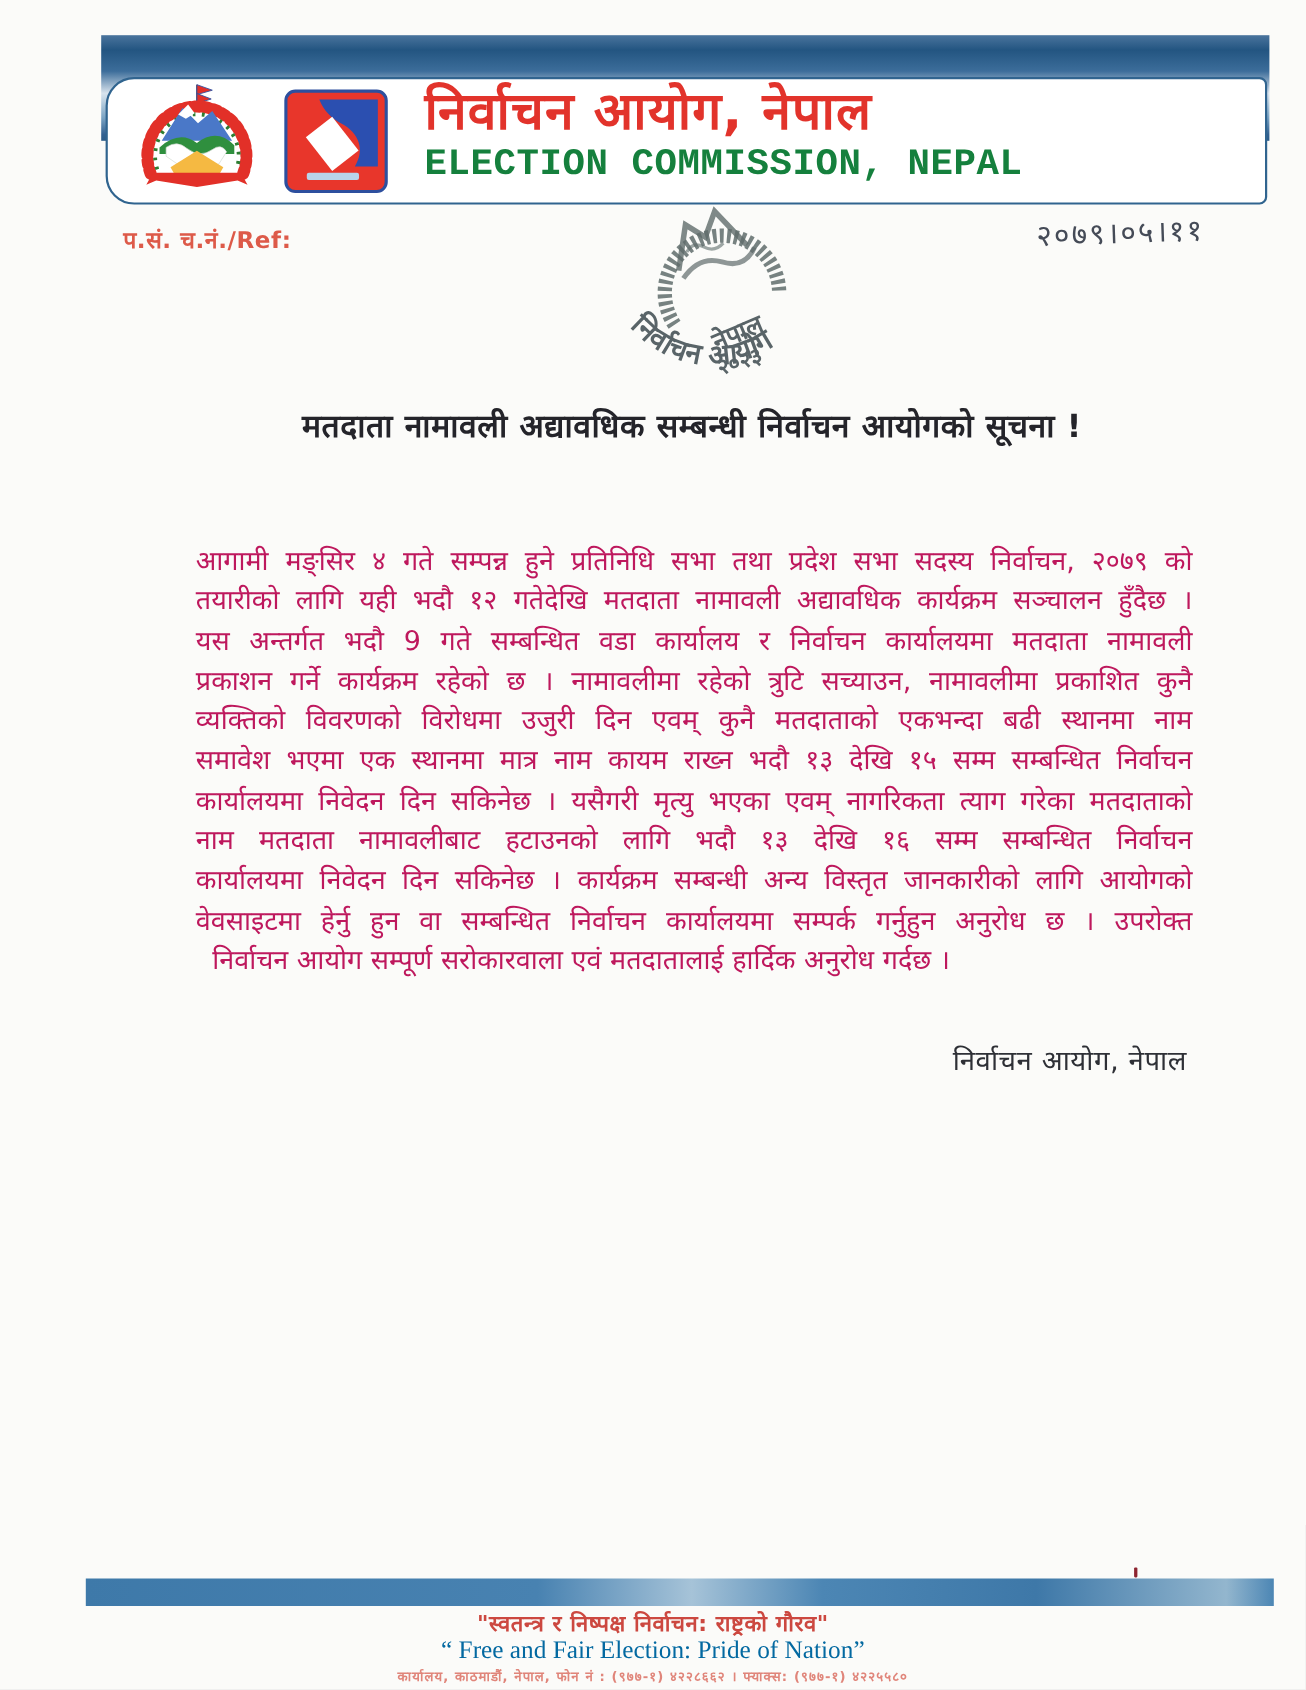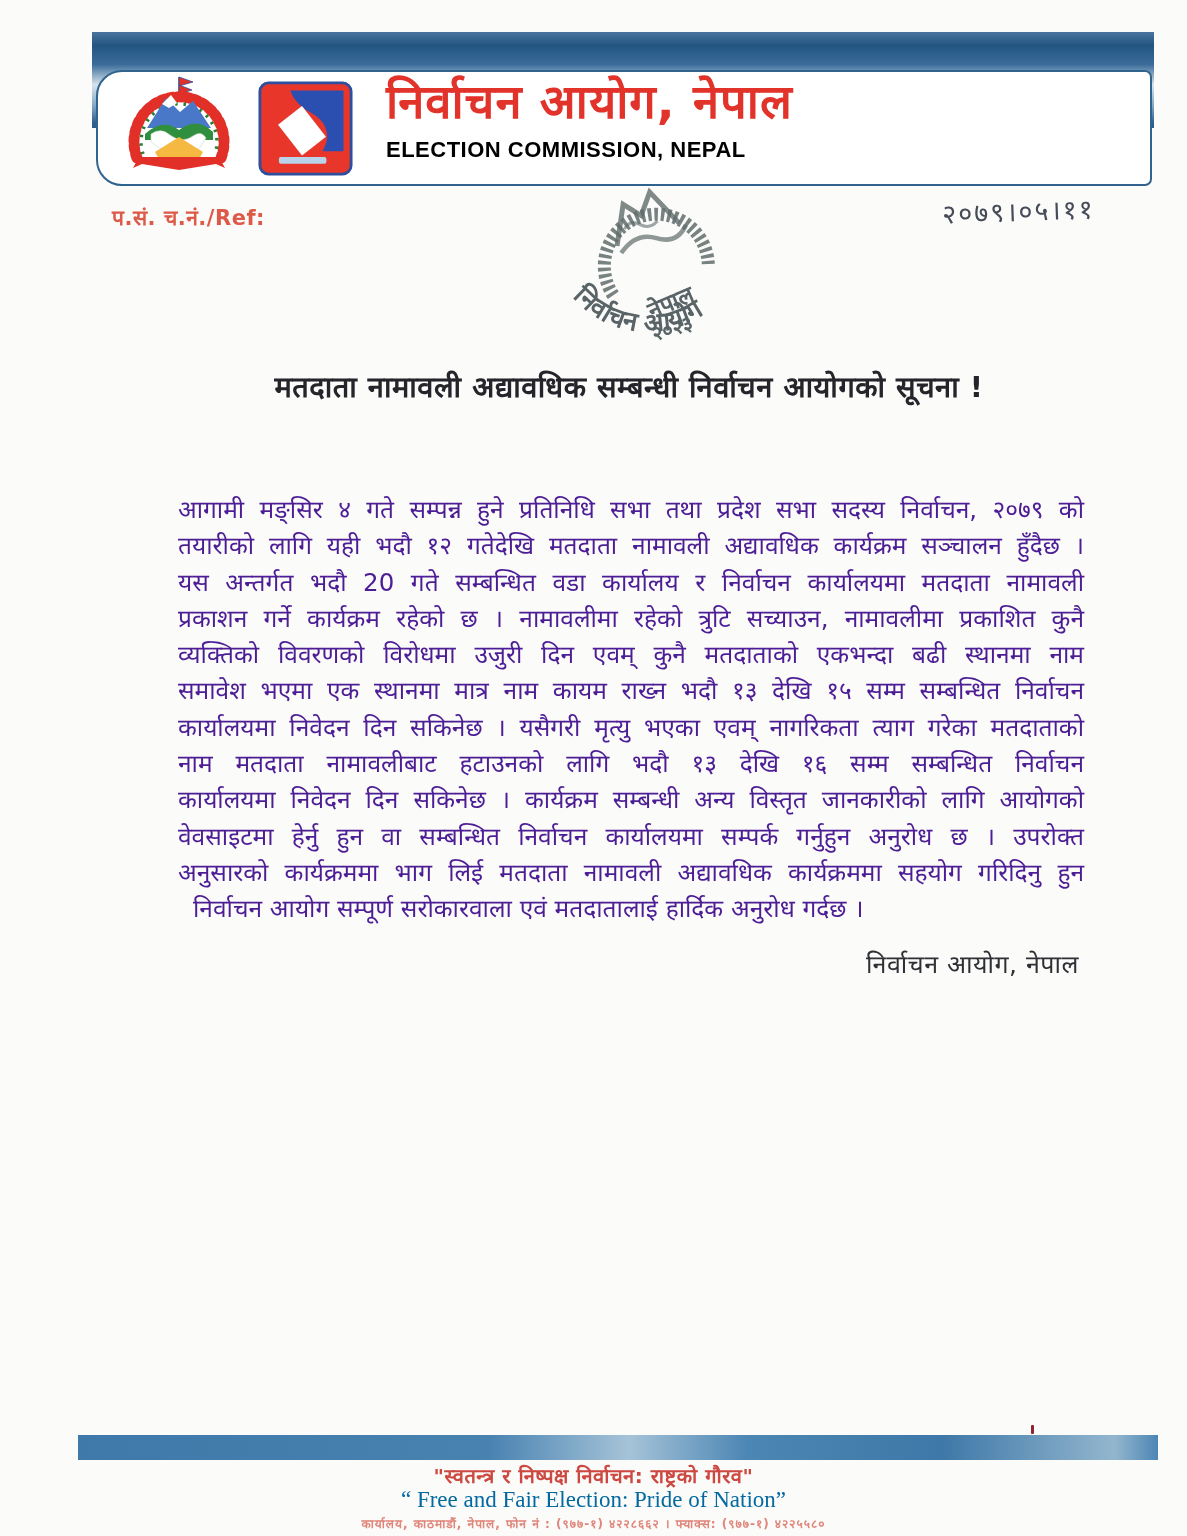--- a/index.html
+++ b/index.html
@@ -19,40 +19,40 @@
     border-radius:26px 7px 7px 26px;box-sizing:border-box;
   }
   .coat-of-arms{position:absolute;left:20px;top:2px;width:122px;height:110px;}
   .ec-logo{position:absolute;left:160px;top:9px;width:95px;height:95px;}
   .org-names{position:absolute;left:288px;top:1px;width:760px;}
   .org-nepali{
     font-size:47px;font-weight:bold;color:#e2332b;line-height:57px;
     letter-spacing:1px;white-space:nowrap;
   }
   .org-english{
-    font-family:Liberation Sans, sans-serif;font-size:22px;font-weight:900;
-    color:#000000;line-height:40px;letter-spacing:.5px;white-space:nowrap;
+    font-family:Liberation Mono, monospace;font-size:34px;font-weight:900;
+    color:#15803d;line-height:40px;letter-spacing:.5px;white-space:nowrap;
   }
   
   .ref-label{
     position:absolute;left:112px;top:203px;font-size:21px;font-weight:bold;
     color:#dd5a49;letter-spacing:.5px;
   }
   .date-hand{
     position:absolute;left:942px;top:192px;font-size:27px;color:#454b57;
     transform:rotate(-2deg);letter-spacing:2px;
   }
   
   .stamp{position:absolute;left:540px;top:156px;width:225px;height:195px;opacity:.92;}
   
   .notice-title{
     position:absolute;left:176px;top:366px;width:906px;text-align:center;
     font-size:29px;font-weight:bold;color:#24242a;letter-spacing:.5px;white-space:nowrap;
   }
-  .body-text{position:absolute;left:178px;top:492px;width:906px;color:#4c1d95;}
+  .body-text{position:absolute;left:178px;top:492px;width:906px;color:#be185d;}
   .body-line{
     font-size:24.5px;line-height:36.3px;height:36.3px;
     text-align:justify;text-align-last:justify;white-space:normal;overflow:visible;
   }
   .body-line.last{text-align-last:left;margin-left:15px;}
   .signature{
     position:absolute;right:108px;top:946px;font-size:25px;color:#2e3036;
     letter-spacing:.5px;
   }
   
@@ -134,29 +134,28 @@
       <text x="92" y="160" font-size="23" transform="rotate(-6 92 160)">नेपाल</text>
       <text x="88" y="182" font-size="20">२०२३</text>
     </g>
   </svg>
 
   <div class="notice-title">मतदाता नामावली अद्यावधिक सम्बन्धी निर्वाचन आयोगको सूचना !</div>
 
   <div class="body-text">
     <div class="body-line">आगामी मङ्सिर ४ गते सम्पन्न हुने प्रतिनिधि सभा तथा प्रदेश सभा सदस्य निर्वाचन, २०७९ को</div>
     <div class="body-line">तयारीको लागि यही भदौ १२ गतेदेखि मतदाता नामावली अद्यावधिक कार्यक्रम सञ्चालन हुँदैछ ।</div>
-    <div class="body-line">यस अन्तर्गत भदौ 20 गते सम्बन्धित वडा कार्यालय र निर्वाचन कार्यालयमा मतदाता नामावली</div>
+    <div class="body-line">यस अन्तर्गत भदौ 9 गते सम्बन्धित वडा कार्यालय र निर्वाचन कार्यालयमा मतदाता नामावली</div>
     <div class="body-line">प्रकाशन गर्ने कार्यक्रम रहेको छ । नामावलीमा रहेको त्रुटि सच्याउन, नामावलीमा प्रकाशित कुनै</div>
     <div class="body-line">व्यक्तिको विवरणको विरोधमा उजुरी दिन एवम् कुनै मतदाताको एकभन्दा बढी स्थानमा नाम</div>
     <div class="body-line">समावेश भएमा एक स्थानमा मात्र नाम कायम राख्न भदौ १३ देखि १५ सम्म सम्बन्धित निर्वाचन</div>
     <div class="body-line">कार्यालयमा निवेदन दिन सकिनेछ । यसैगरी मृत्यु भएका एवम् नागरिकता त्याग गरेका मतदाताको</div>
     <div class="body-line">नाम मतदाता नामावलीबाट हटाउनको लागि भदौ १३ देखि १६ सम्म सम्बन्धित निर्वाचन</div>
     <div class="body-line">कार्यालयमा निवेदन दिन सकिनेछ । कार्यक्रम सम्बन्धी अन्य विस्तृत जानकारीको लागि आयोगको</div>
     <div class="body-line">वेवसाइटमा हेर्नु हुन वा सम्बन्धित निर्वाचन कार्यालयमा सम्पर्क गर्नुहुन अनुरोध छ । उपरोक्त</div>
-    <div class="body-line">अनुसारको कार्यक्रममा भाग लिई मतदाता नामावली अद्यावधिक कार्यक्रममा सहयोग गरिदिनु हुन</div>
     <div class="body-line last">निर्वाचन आयोग सम्पूर्ण सरोकारवाला एवं मतदातालाई हार्दिक अनुरोध गर्दछ ।</div>
   </div>
 
   <div class="signature">निर्वाचन आयोग, नेपाल</div>
 
   <div class="ink-speck"></div>
   <div class="footer-bar"></div>
   <div class="footer-slogan-np">"स्वतन्त्र र निष्पक्ष निर्वाचन: राष्ट्रको गौरव"</div>
   <div class="footer-slogan-en">“ Free and Fair Election: Pride of Nation”</div>
   <div class="footer-contact">कार्यालय, काठमाडौं, नेपाल, फोन नं : (९७७-१) ४२२८६६२ । फ्याक्स: (९७७-१) ४२२५५८०</div>

